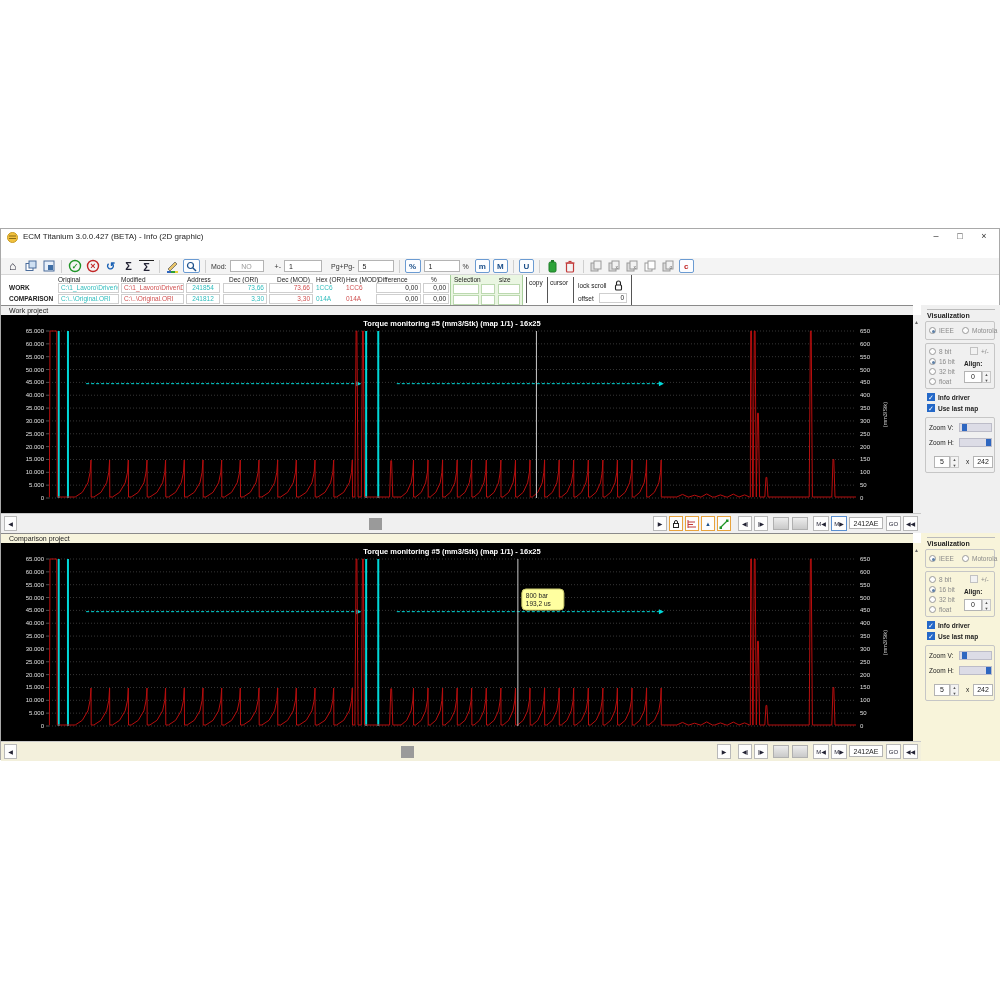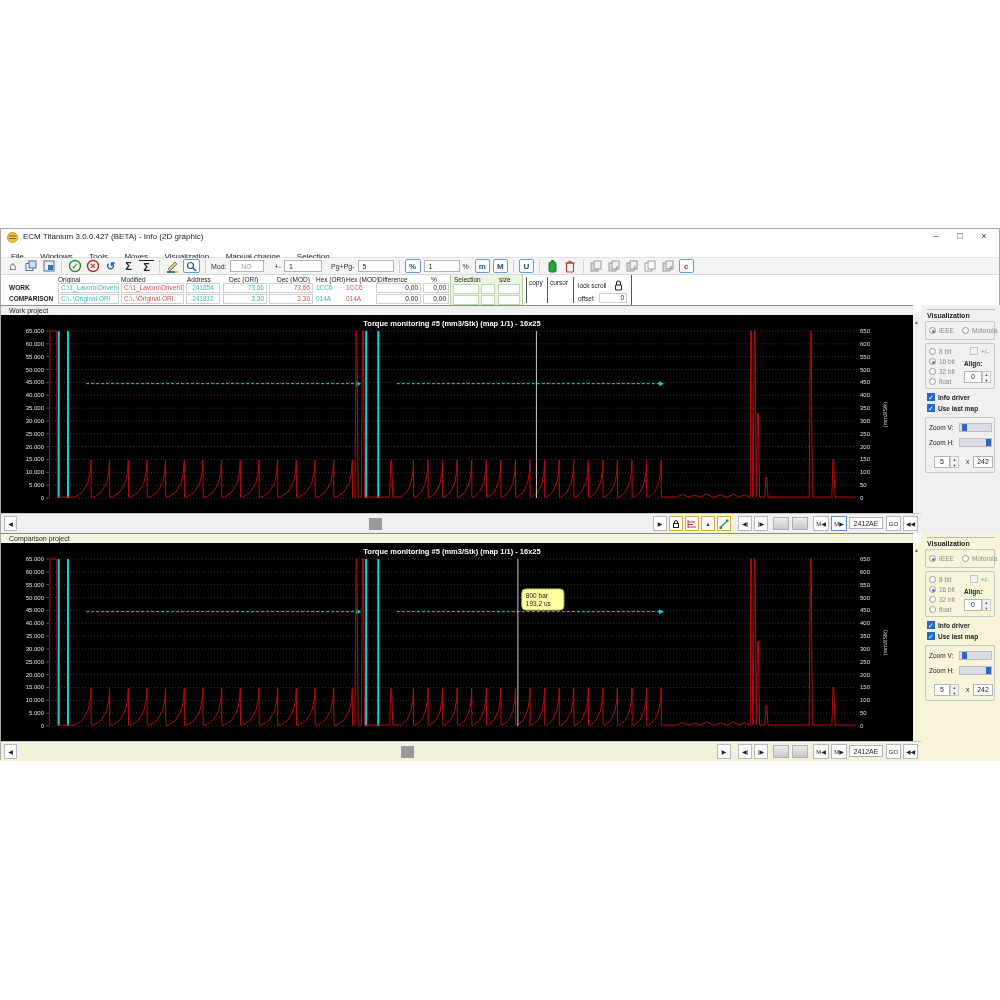--- a/index.html
+++ b/index.html
@@ -78,29 +78,20 @@
       <circle cx="5.5" cy="5.5" r="5" fill="#f2c13d" stroke="#c79a22" stroke-width="1"></circle>
       <line x1="2" y1="4" x2="9" y2="4" stroke="#8a6a10" stroke-width="1"></line>
       <line x1="2" y1="6.5" x2="9" y2="6.5" stroke="#8a6a10" stroke-width="1"></line>
     </svg>
     <span class="title-text">ECM Titanium 3.0.0.427 (BETA) - Info (2D graphic)</span>
     <span class="winbtn" style="right:52px;">–</span>
     <span class="winbtn" style="right:28px;">□</span>
     <span class="winbtn" style="right:4px;">×</span>
   </div>
 
-  <div class="menubar">
-    <span class="menuitem" style="margin-left:4px;">File</span>
-    <span class="menuitem">Windows</span>
-    <span class="menuitem">Tools</span>
-    <span class="menuitem">Moves</span>
-    <span class="menuitem">Visualization</span>
-    <span class="menuitem">Manual change</span>
-    <span class="menuitem">Selection</span>
-  </div>
 
   <div class="toolbar">
     <span class="ticon" style="font-size:12px;">⌂</span>
     <span class="ticon">
       <svg width="12" height="12">
             <rect x="1" y="3.5" width="7" height="7" fill="#fff" stroke="#4a6c9b"></rect>
             <rect x="4" y="1" width="7" height="7" fill="#cfe0f2" stroke="#4a6c9b"></rect>
           </svg>
     </span>
     <span class="ticon">

